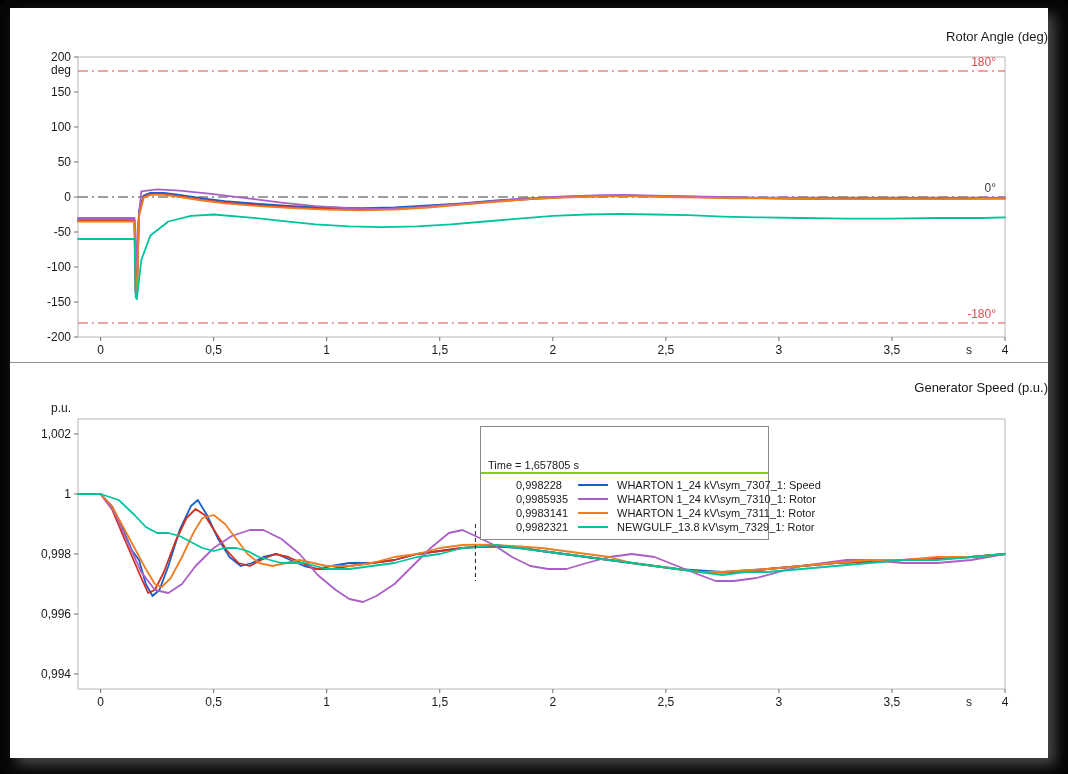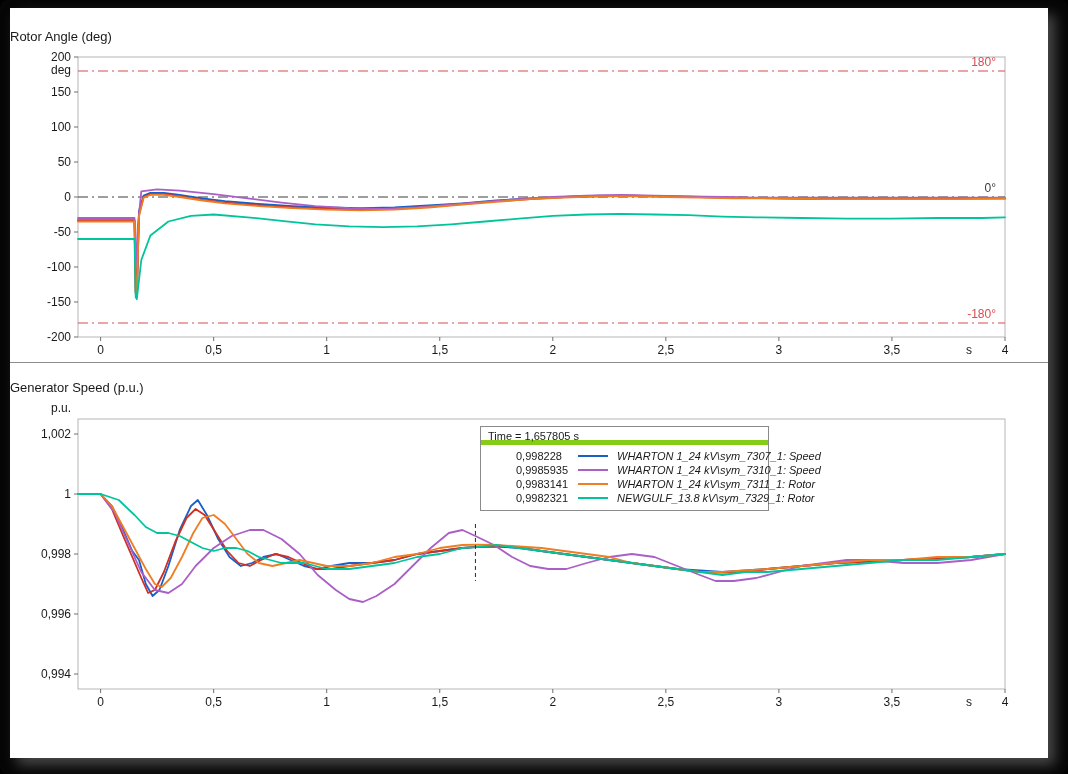--- a/index.html
+++ b/index.html
@@ -4,34 +4,34 @@
 <style>
   *{margin:0;padding:0;box-sizing:border-box;}
   html,body{width:1068px;height:774px;background:#000;}
   body{font-family:"Liberation Sans",sans-serif;}
   .screen{position:relative;width:1068px;height:774px;background:#060606;overflow:hidden;border-radius:8px;}
   .panel{position:absolute;left:10px;top:8px;width:1038px;height:750px;background:#ffffff;
          box-shadow:7px 7px 12px rgba(125,125,125,.55);}
   .chart-section{position:relative;}
   .chart-top{height:355px;border-bottom:1px solid #8e8e8e;}
   .chart-bottom{height:394px;}
-  .chart-title{position:absolute;left:0;right:0;text-align:left;font-size:13px;color:#1a1a1a;z-index:2;}
+  .chart-title{position:absolute;left:0;right:0;text-align:right;font-size:13px;color:#1a1a1a;z-index:2;}
   .chart-top .chart-title{top:21px;}
   .chart-bottom .chart-title{top:17px;}
   svg{position:absolute;left:0;top:0;}
   text.tick{font-family:"Liberation Sans",sans-serif;font-size:12px;fill:#1a1a1a;}
   text.ref{font-family:"Liberation Sans",sans-serif;font-size:12px;}
   .legend{position:absolute;left:470px;top:63px;width:289px;background:#ffffff;border:1px solid #8a8a8a;
           z-index:5;font-size:11px;color:#1a1a1a;}
-  .legend-title{padding:3px 7px 2px;border-bottom:5px solid #84cc16;height:18px;}
+  .legend-title{padding:3px 7px 2px;border-bottom:2px solid #84cc16;height:18px;margin-top:29px;}
   .legend-rows{padding:4px 7px 5px;}
   .lg-row{display:flex;align-items:center;height:14px;margin-left:28px;}
   .lg-val{width:62px;flex:0 0 62px;}
   .lg-line{width:30px;flex:0 0 30px;height:0;border-top:2px solid #000;margin-right:9px;}
-  .lg-label{white-space:nowrap;font-style:italic;}
+  .lg-label{white-space:nowrap;}
 </style>
 </head>
 <body>
 
 <div class="screen">
   <div class="panel">
 
     <section class="chart-section chart-top">
       <div class="chart-title">Rotor Angle (deg)</div>
       <svg id="svg-rotor" width="1038" height="355">
@@ -133,21 +133,21 @@
         <div class="legend-title">Time = 1,657805 s</div>
         <div class="legend-rows" id="legend-rows">
             <div class="lg-row">
               <span class="lg-val">0,998228</span>
               <span class="lg-line" style="border-top-color: rgb(26, 95, 200);"></span>
               <span class="lg-label">WHARTON 1_24 kV\sym_7307_1: Speed</span>
             </div>
             <div class="lg-row">
               <span class="lg-val">0,9985935</span>
               <span class="lg-line" style="border-top-color: rgb(171, 95, 198);"></span>
-              <span class="lg-label">WHARTON 1_24 kV\sym_7310_1: Speed</span>
+              <span class="lg-label">WHARTON 1_24 kV\sym_7310_1: Rotor</span>
             </div>
             <div class="lg-row">
               <span class="lg-val">0,9983141</span>
               <span class="lg-line" style="border-top-color: rgb(239, 125, 34);"></span>
               <span class="lg-label">WHARTON 1_24 kV\sym_7311_1: Rotor</span>
             </div>
             <div class="lg-row">
               <span class="lg-val">0,9982321</span>
               <span class="lg-line" style="border-top-color: rgb(0, 196, 156);"></span>
               <span class="lg-label">NEWGULF_13.8 kV\sym_7329_1: Rotor</span>

